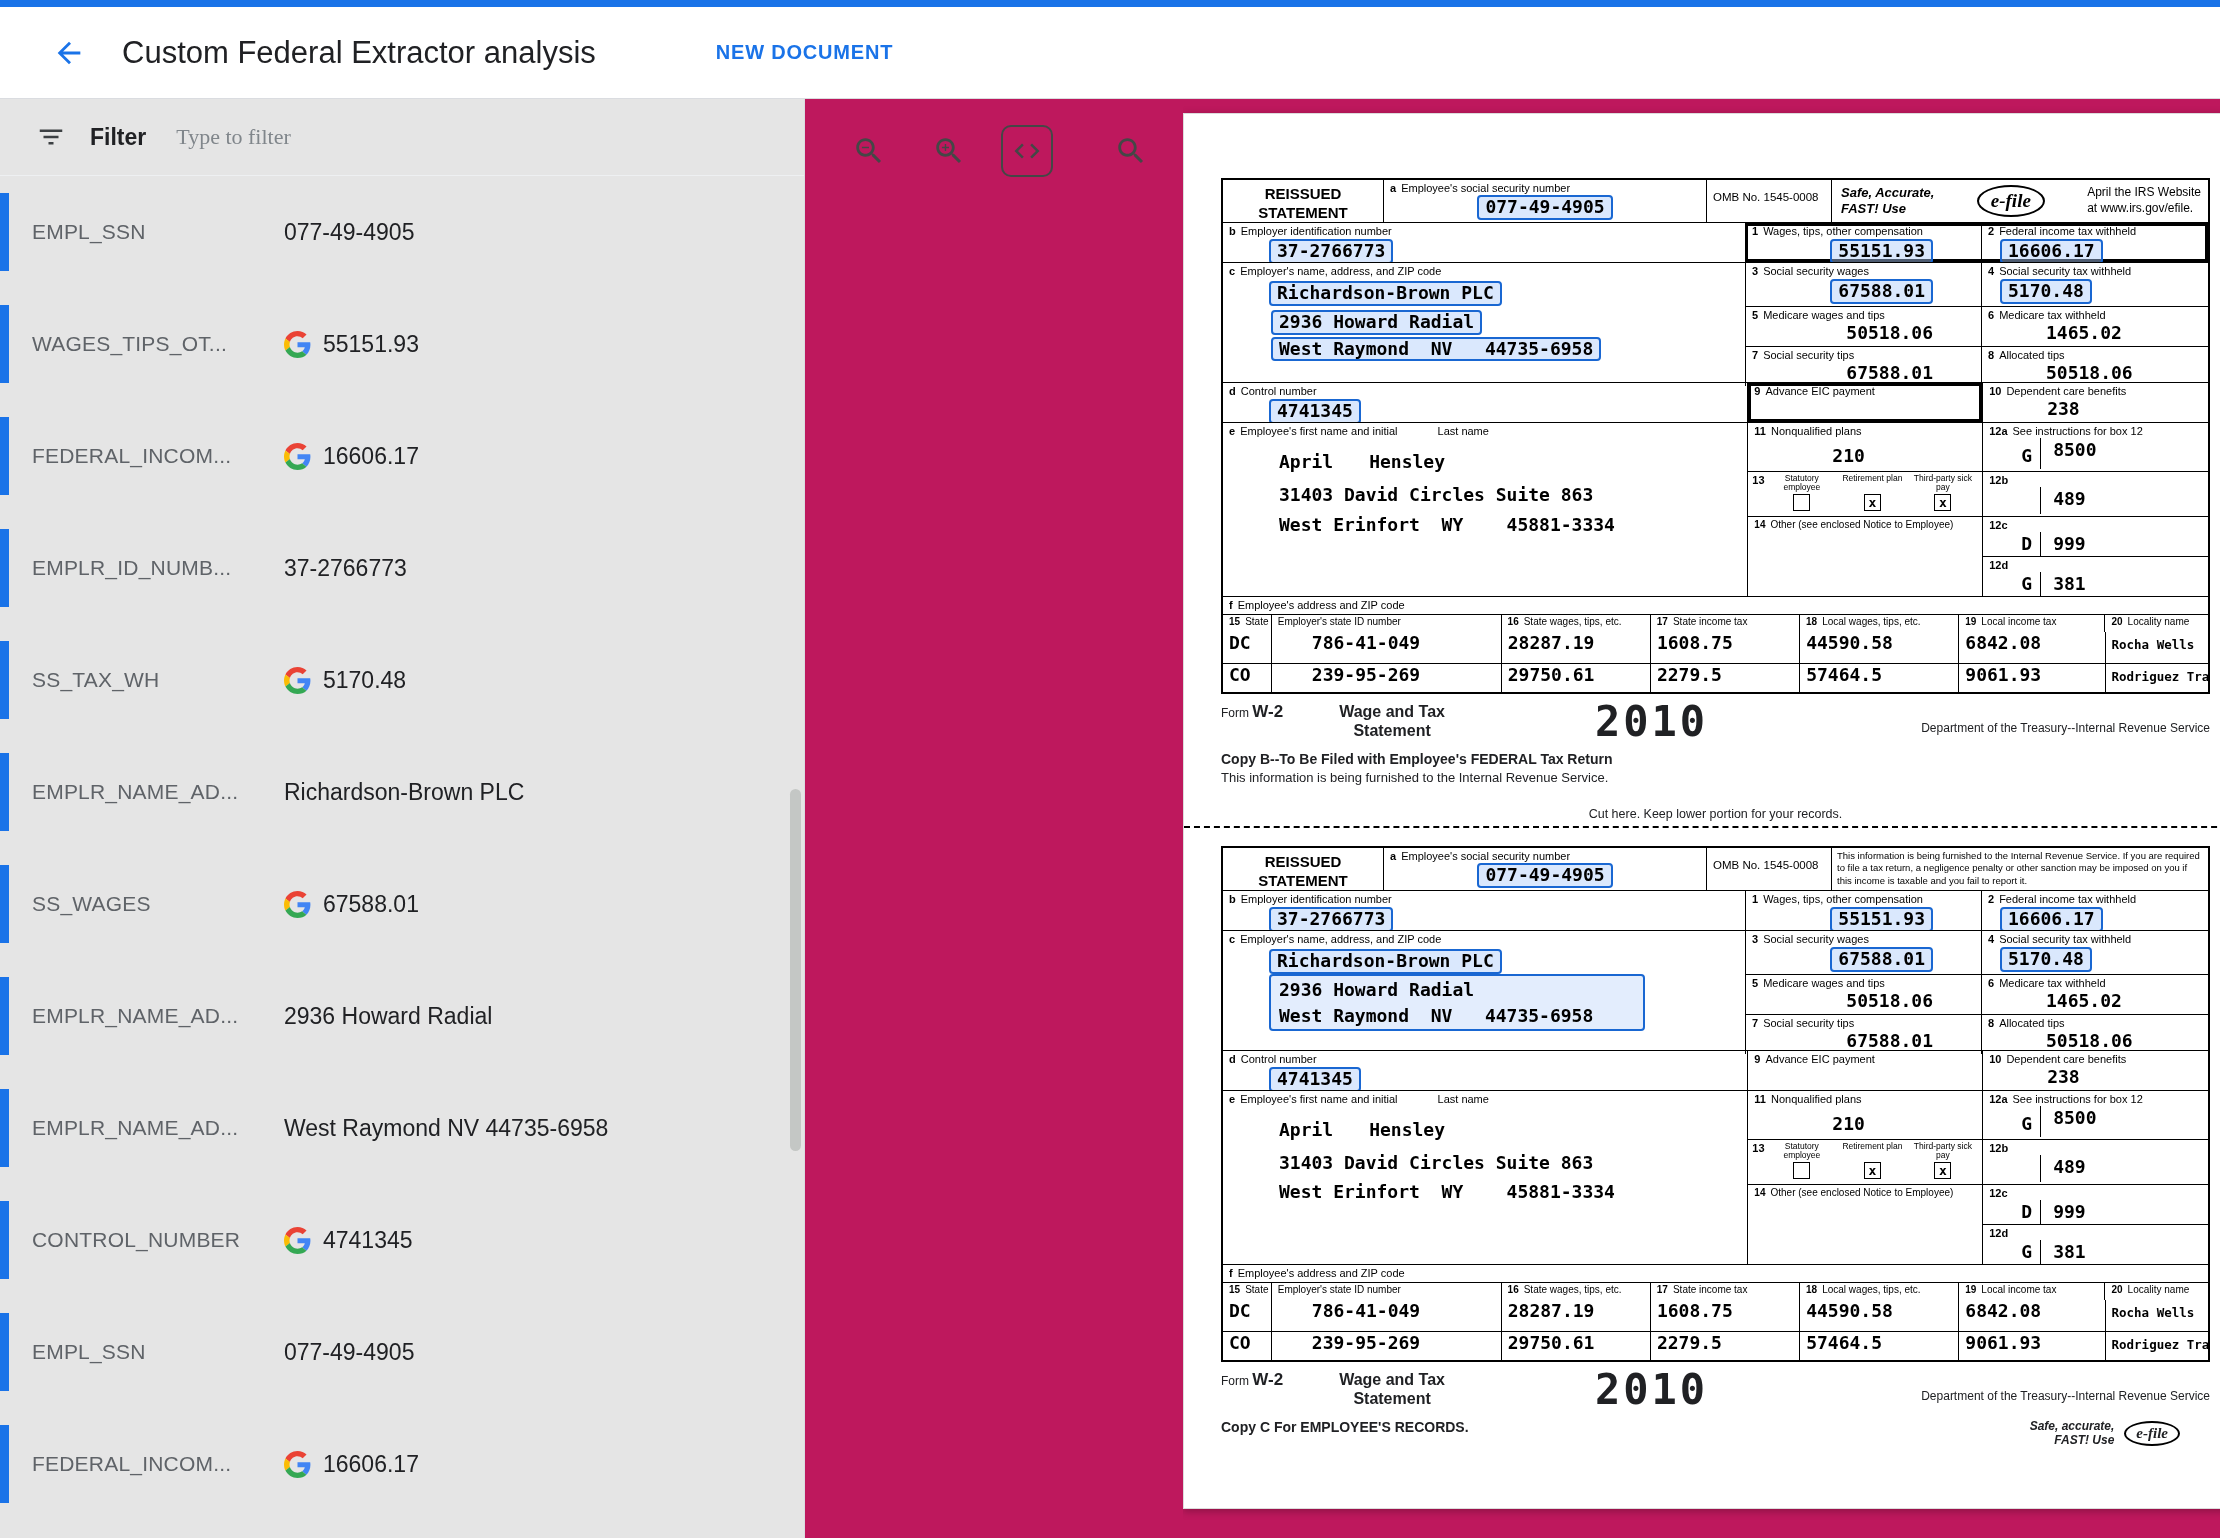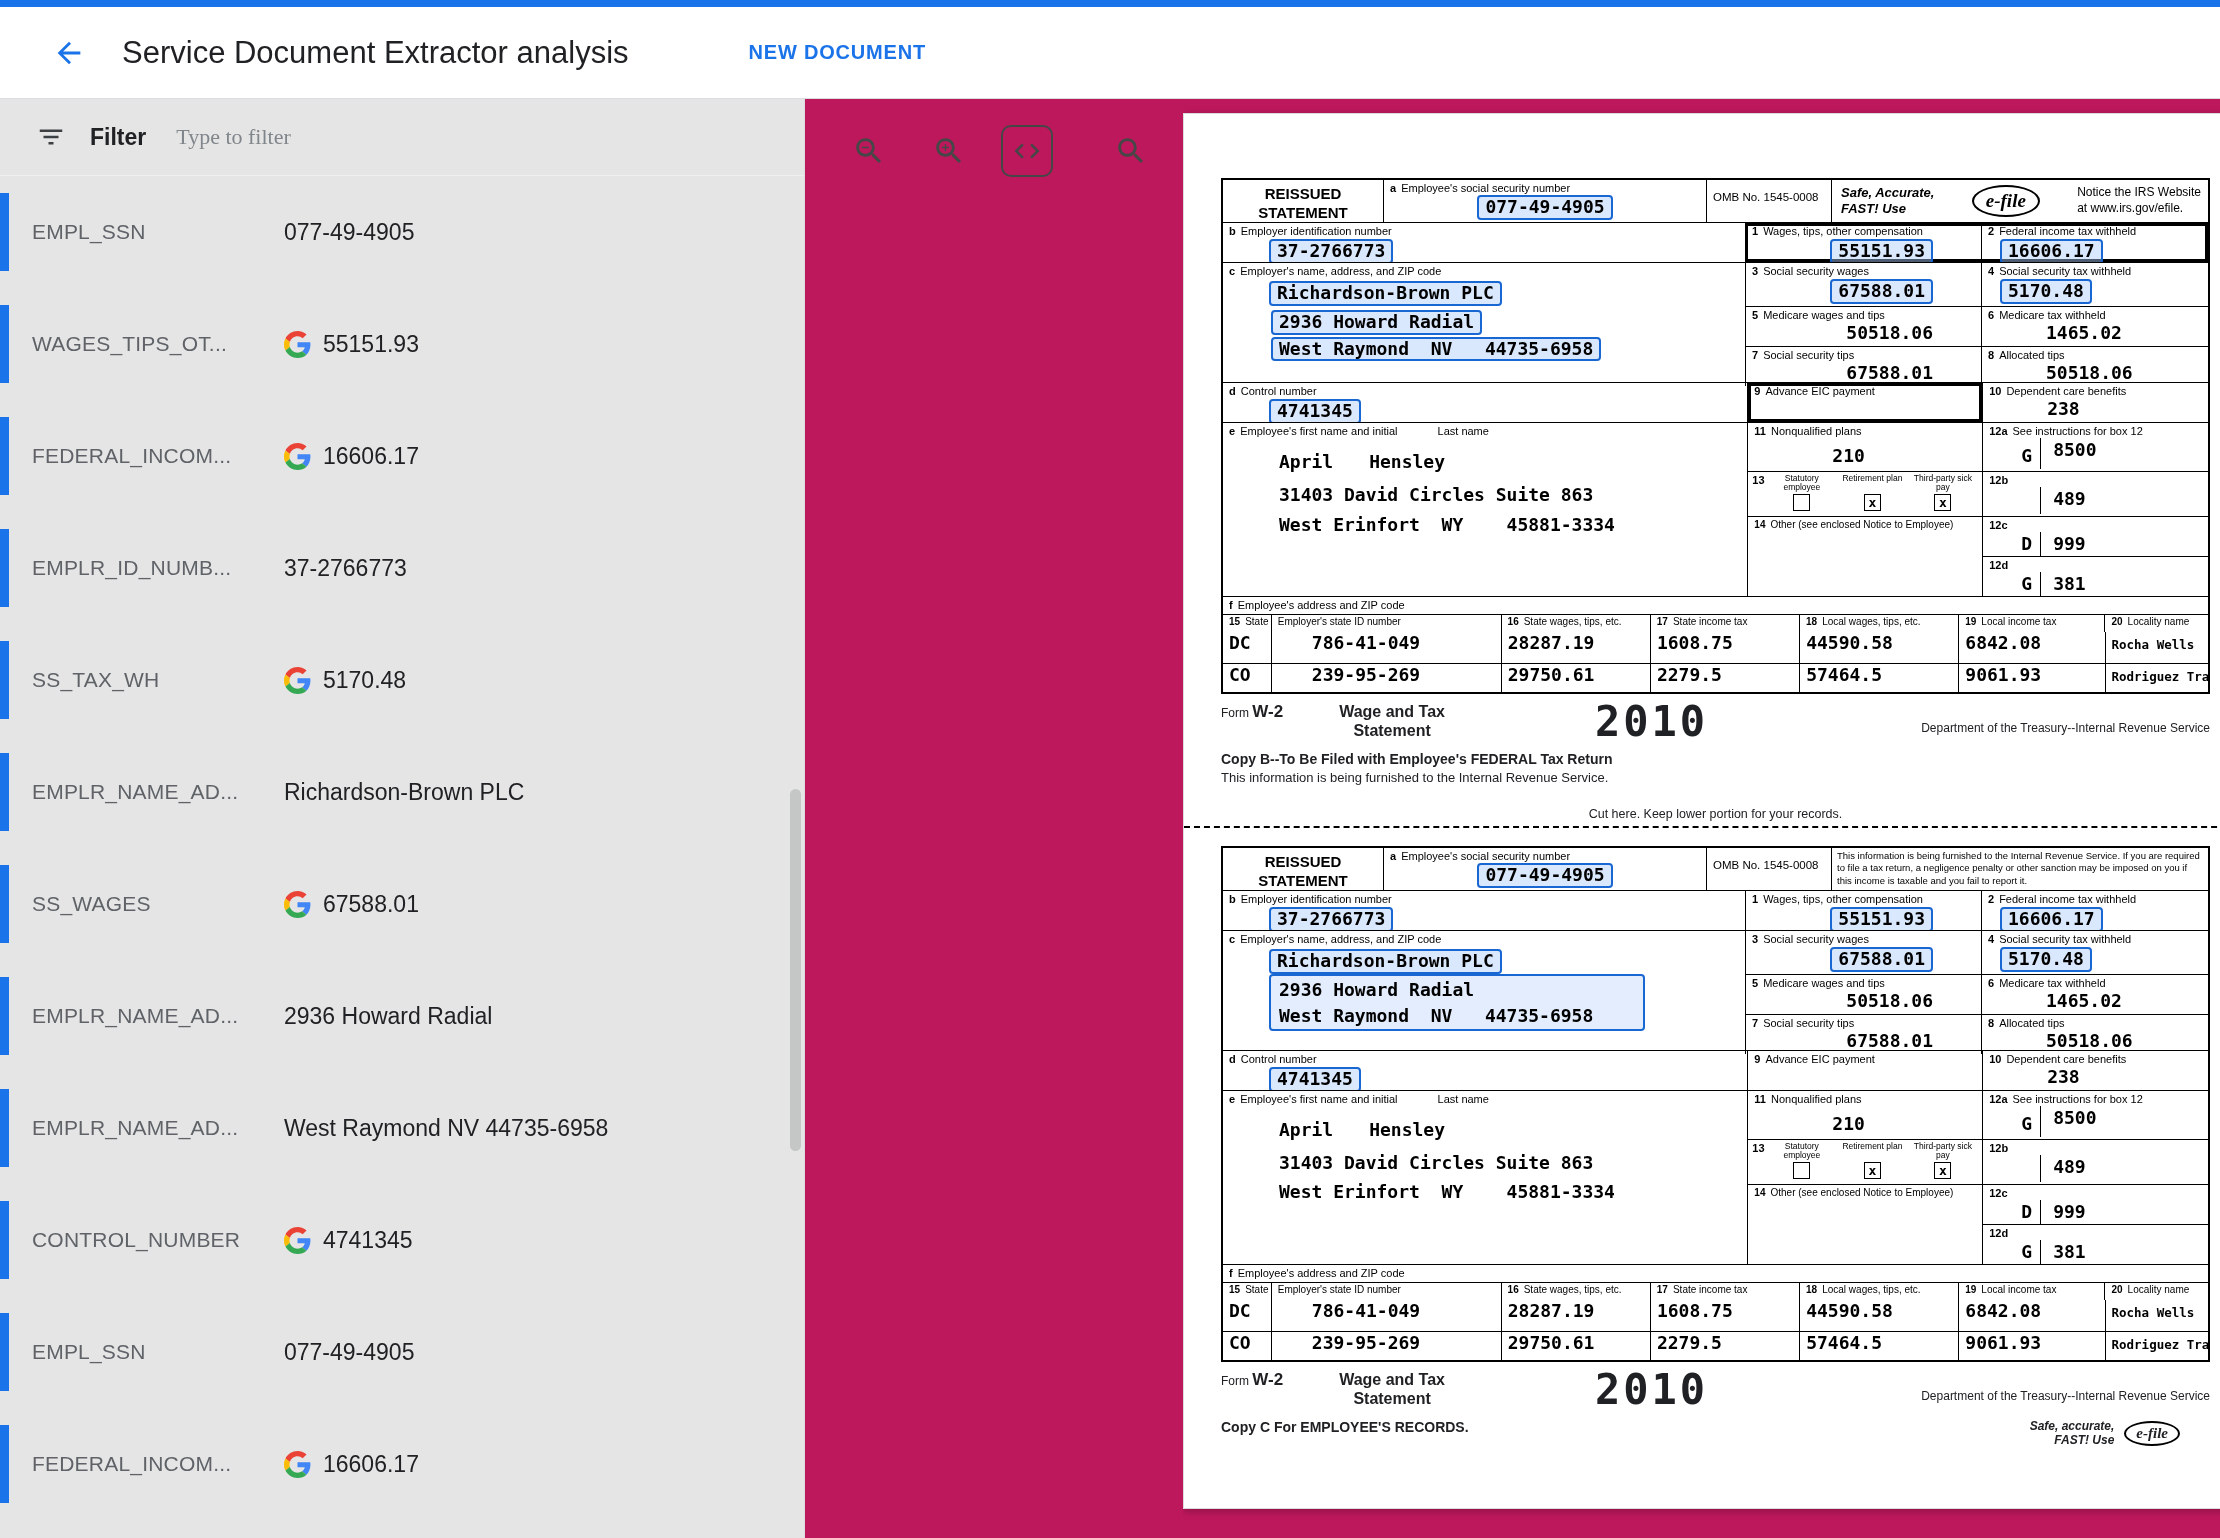--- a/index.html
+++ b/index.html
@@ -130,21 +130,21 @@
 <body>
 
 <div class="loading-bar"></div>
 
 <header class="app-header">
   <button class="back-btn">
     <svg viewBox="0 0 24 24">
         <path d="M20 11H7.83l5.59-5.59L12 4l-8 8 8 8 1.41-1.41L7.83 13H20v-2z"></path>
       </svg>
   </button>
-  <h1 class="page-title">Service Document Extractor analysis</h1>
+  <h1 class="page-title">Custom Federal Extractor analysis</h1>
   <button class="new-doc-btn">NEW DOCUMENT</button>
 </header>
 
 <div class="main">
 
   <aside class="left-panel">
     <div class="filter-row">
       <span class="filter-icon">
         <svg viewBox="0 0 24 24">
             <path d="M10 18h4v-2h-4v2zM3 6v2h18V6H3zm3 7h12v-2H6v2z"></path>
@@ -339,21 +339,21 @@
       </div>
       <div class="cell c-omb bl"><span>OMB No. 1545-0008</span></div>
       <div class="cell c-promo bl">
         <div class="promo-wrap">
           <div class="promo-safe">
                     <div>Safe, Accurate,</div>
                     <div>FAST!  Use</div>
                   </div>
           <div class="efile-oval">e-file</div>
           <div class="promo-visit">
-                    <div>Notice the IRS Website</div>
+                    <div>April the IRS Website</div>
                     <div>at www.irs.gov/efile.</div>
                   </div>
         </div>
 
       </div>
     </div>
 
     <div class="band band2 bt">
       <div class="cell c-boxb">
         <div class="flabel">

